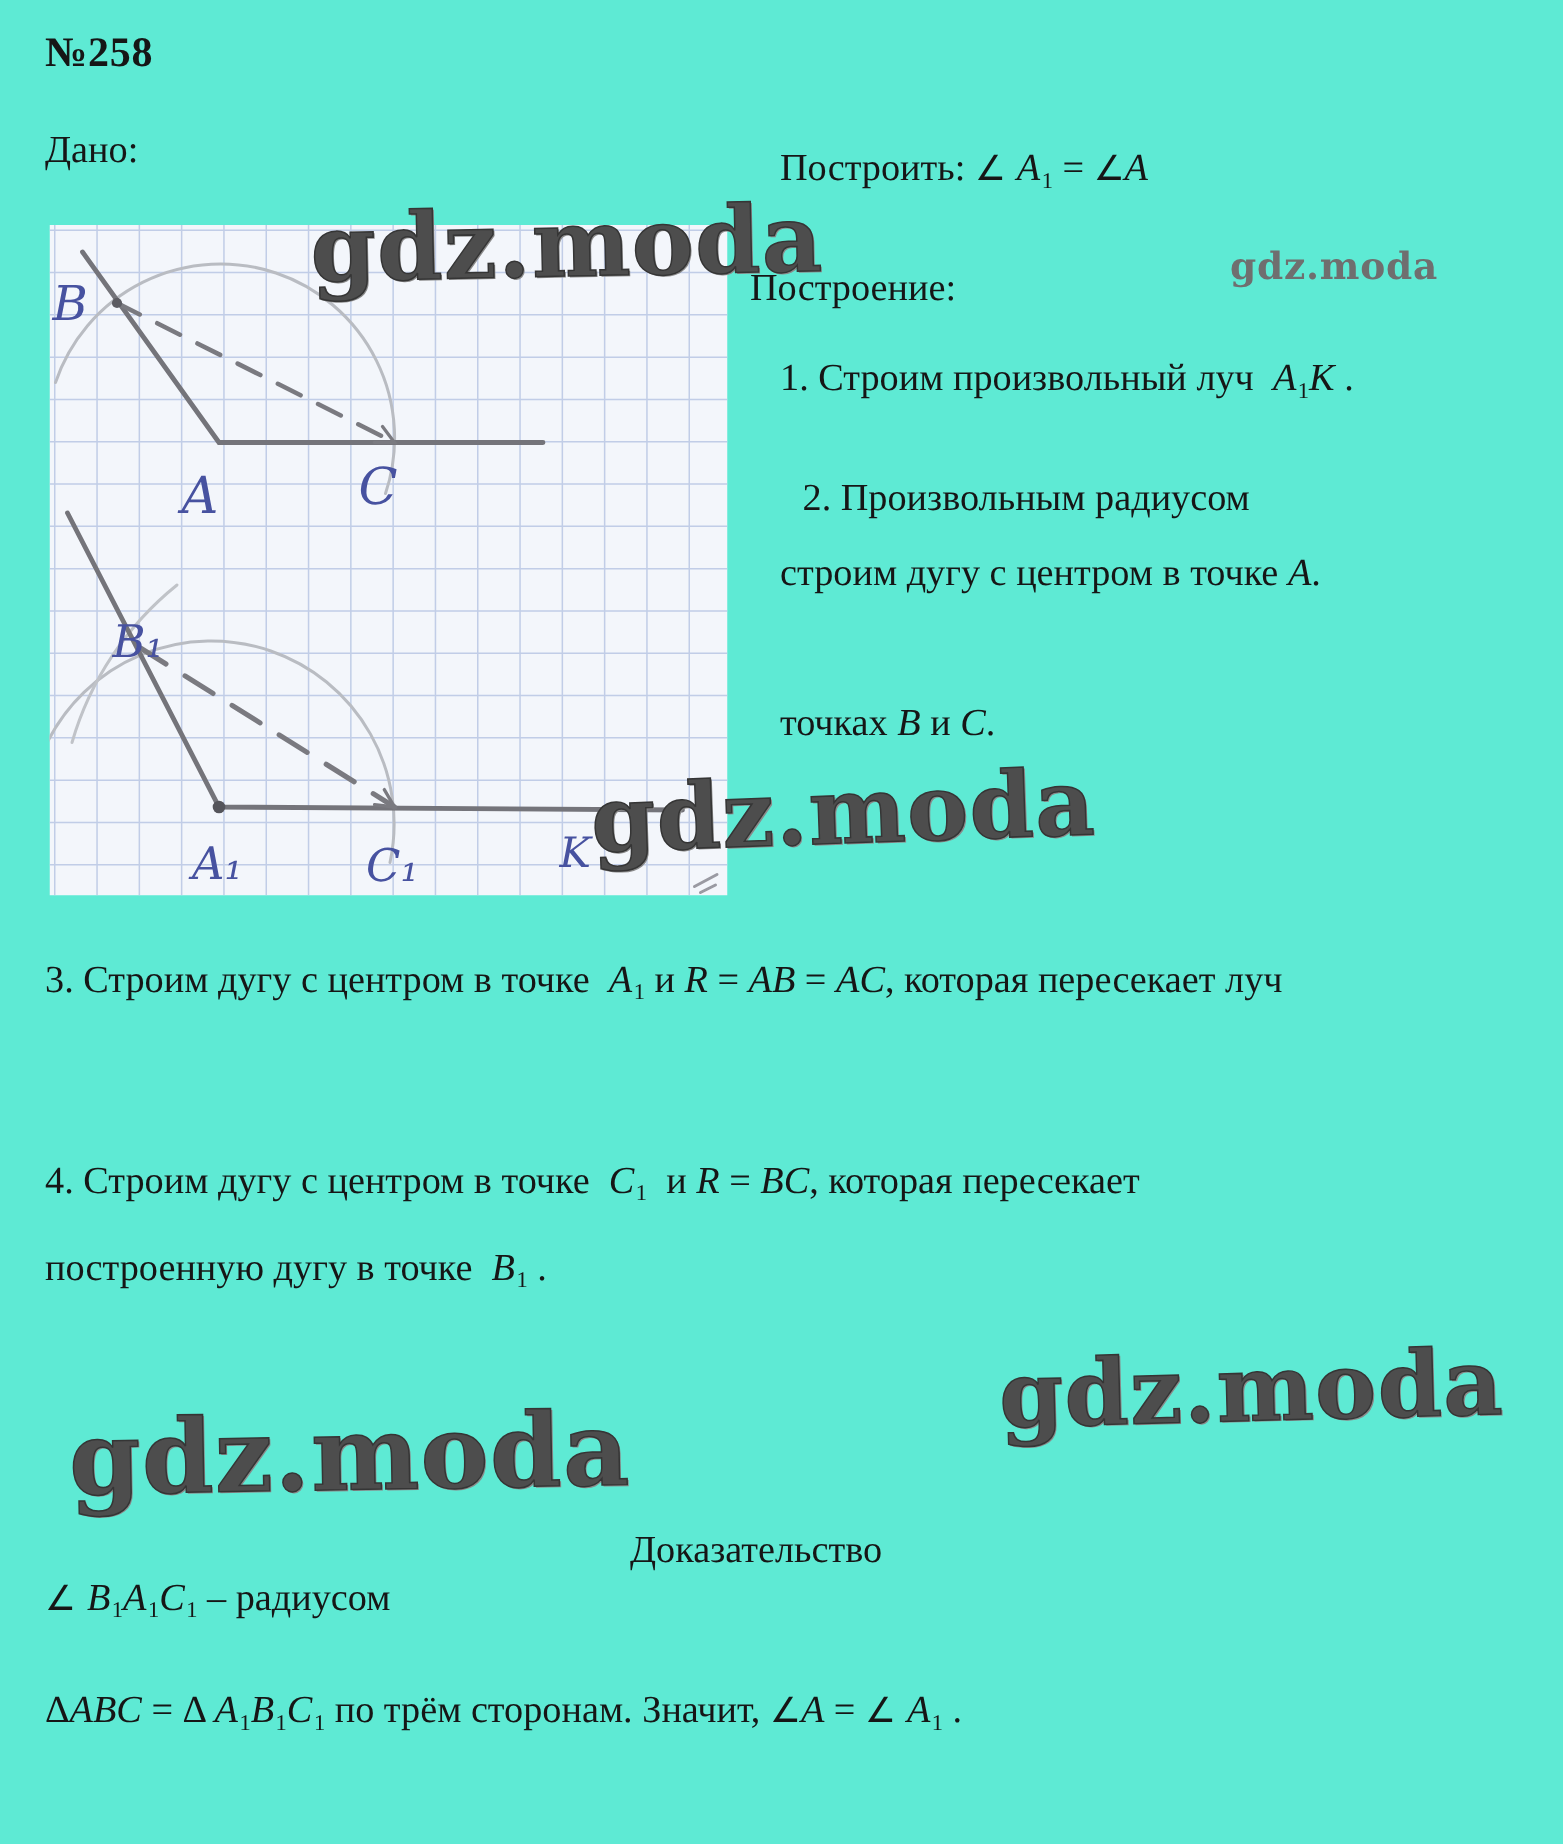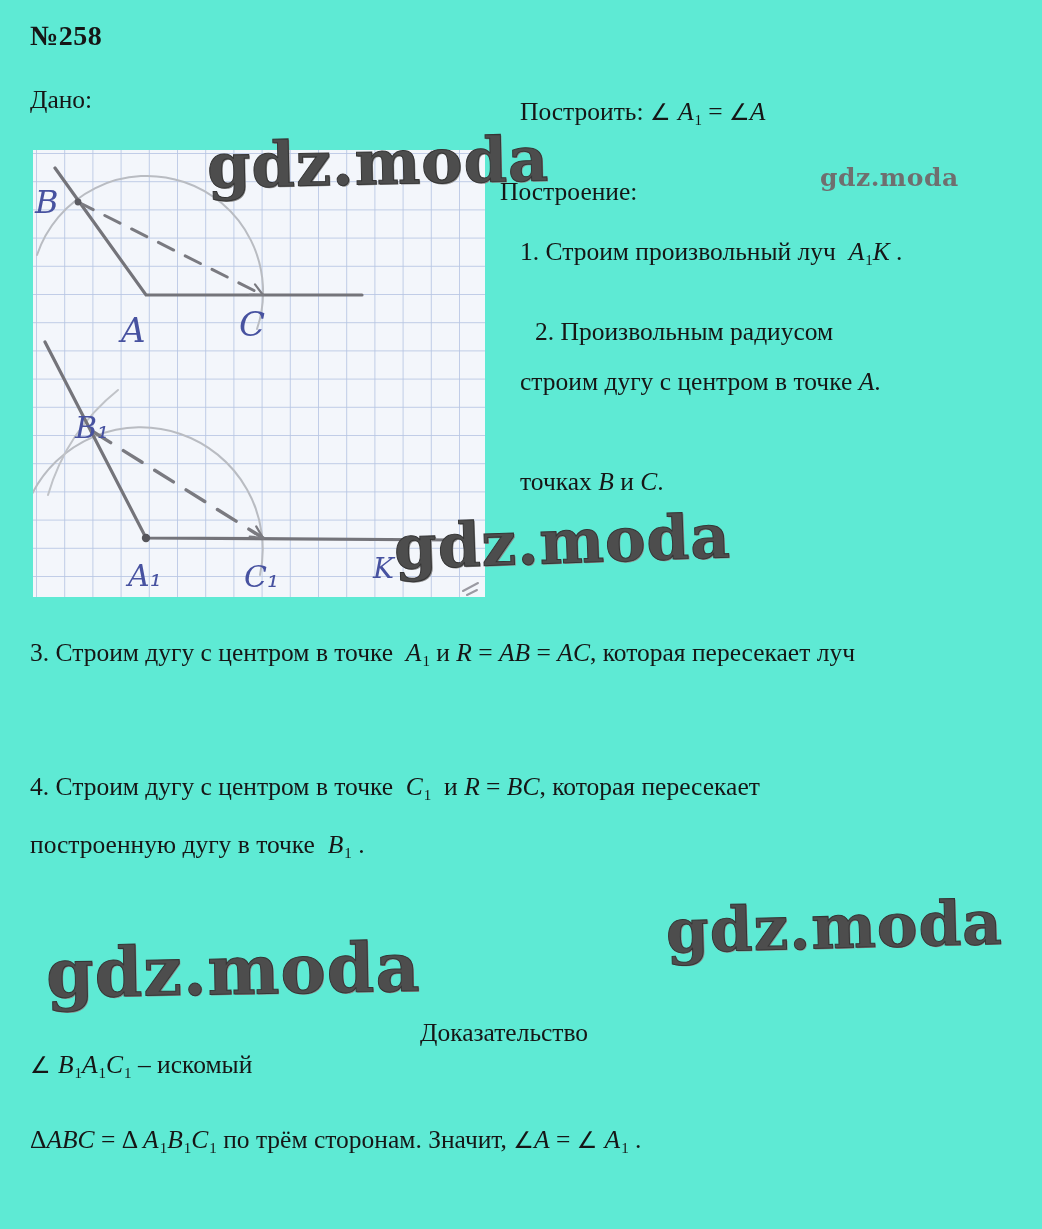--- a/index.html
+++ b/index.html
@@ -73,21 +73,21 @@
   <div class="tl" style="left:520px; top:236px;text-align:center;"><span class="seg seg-p">1. Строим произвольный луч  </span><span class="seg seg-m">A</span><span class="seg seg-s">1</span><span class="seg seg-m">K</span><span class="seg seg-p"> .</span></div>
   <div class="tl" style="left:520px; top:316px;margin-left:15px;"><span class="seg seg-p">2. Произвольным радиусом</span></div>
   <div class="tl" style="left:520px; top:366px;"><span class="seg seg-p">строим дугу с центром в точке </span><span class="seg seg-m">A</span><span class="seg seg-p">.</span></div>
   <div class="tl" style="left:520px; top:466px;"><span class="seg seg-p">точках </span><span class="seg seg-m">B</span><span class="seg seg-p"> и </span><span class="seg seg-m">C</span><span class="seg seg-p">.</span></div>
 
   <div class="tl" style="left:30px; top:637px;"><span class="seg seg-p">3. Строим дугу с центром в точке  </span><span class="seg seg-m">A</span><span class="seg seg-s">1</span><span class="seg seg-p"> и </span><span class="seg seg-m">R</span><span class="seg seg-p"> = </span><span class="seg seg-m">AB</span><span class="seg seg-p"> = </span><span class="seg seg-m">AC</span><span class="seg seg-p">, которая пересекает луч</span></div>
   <div class="tl" style="left:30px; top:771px;"><span class="seg seg-p">4. Строим дугу с центром в точке  </span><span class="seg seg-m">C</span><span class="seg seg-s">1</span><span class="seg seg-p">  и </span><span class="seg seg-m">R</span><span class="seg seg-p"> = </span><span class="seg seg-m">BC</span><span class="seg seg-p">, которая пересекает</span></div>
   <div class="tl" style="left:30px; top:829px;"><span class="seg seg-p">построенную дугу в точке  </span><span class="seg seg-m">B</span><span class="seg seg-s">1</span><span class="seg seg-p"> .</span></div>
 
   <div class="tl" style="left:420px; top:981px;margin-top:36px;">Доказательство</div>
-  <div class="tl" style="left:30px; top:1049px;"><span class="seg seg-sym">∠ </span><span class="seg seg-m">B</span><span class="seg seg-s">1</span><span class="seg seg-m">A</span><span class="seg seg-s">1</span><span class="seg seg-m">C</span><span class="seg seg-s">1</span><span class="seg seg-p"> – искомый</span></div>
+  <div class="tl" style="left:30px; top:1049px;"><span class="seg seg-sym">∠ </span><span class="seg seg-m">B</span><span class="seg seg-s">1</span><span class="seg seg-m">A</span><span class="seg seg-s">1</span><span class="seg seg-m">C</span><span class="seg seg-s">1</span><span class="seg seg-p"> – радиусом</span></div>
   <div class="tl" style="left:30px; top:1124px;"><span class="seg seg-p">Δ</span><span class="seg seg-m">ABC</span><span class="seg seg-p"> = Δ </span><span class="seg seg-m">A</span><span class="seg seg-s">1</span><span class="seg seg-m">B</span><span class="seg seg-s">1</span><span class="seg seg-m">C</span><span class="seg seg-s">1</span><span class="seg seg-p"> по трём сторонам. Значит, </span><span class="seg seg-sym">∠</span><span class="seg seg-m">A</span><span class="seg seg-p"> = </span><span class="seg seg-sym">∠ </span><span class="seg seg-m">A</span><span class="seg seg-s">1</span><span class="seg seg-p"> .</span></div>
 
   <div class="wm wm-top">gdz.moda</div>
   <div class="wm wm-small">gdz.moda</div>
   <div class="wm wm-mid">gdz.moda</div>
   <div class="wm wm-bl">gdz.moda</div>
   <div class="wm wm-br">gdz.moda</div>
 
 </div>
 

